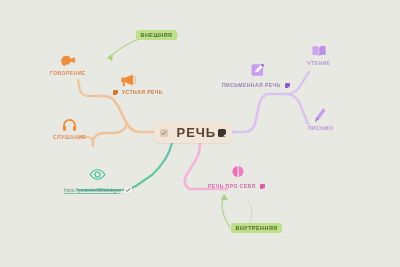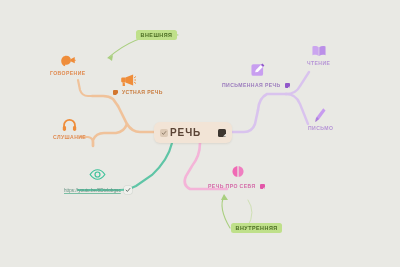--- a/index.html
+++ b/index.html
@@ -47,25 +47,25 @@
     width: 78px;
     height: 21px;
     box-sizing: border-box;
     background: #f2e4d6;
     border-radius: 6px;
     padding: 0 6px;
     justify-content: space-between;
     box-shadow: 0 1px 2px rgba(120,100,80,.13);
   }
   #center-node .node-label {
-    font-size: 10px;
+    font-size: 13px;
     letter-spacing: 0.9px;
     color: #5a4436;
     flex: 1;
-    text-align: left;
+    text-align: right;
     margin: 0 2px;
   }
   .chk {
     width: 8px; height: 8px;
     border-radius: 2px;
     background: #ddcab6;
     display: flex;
     align-items: center;
     justify-content: center;
     flex: none;

